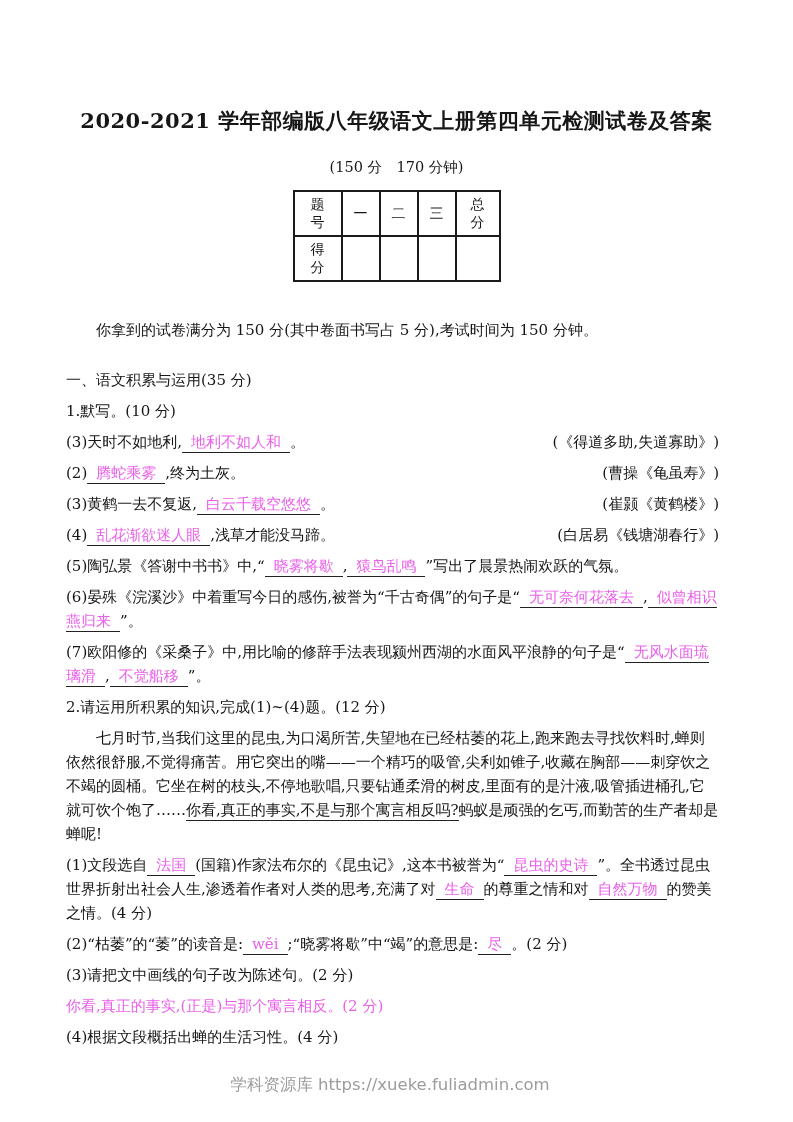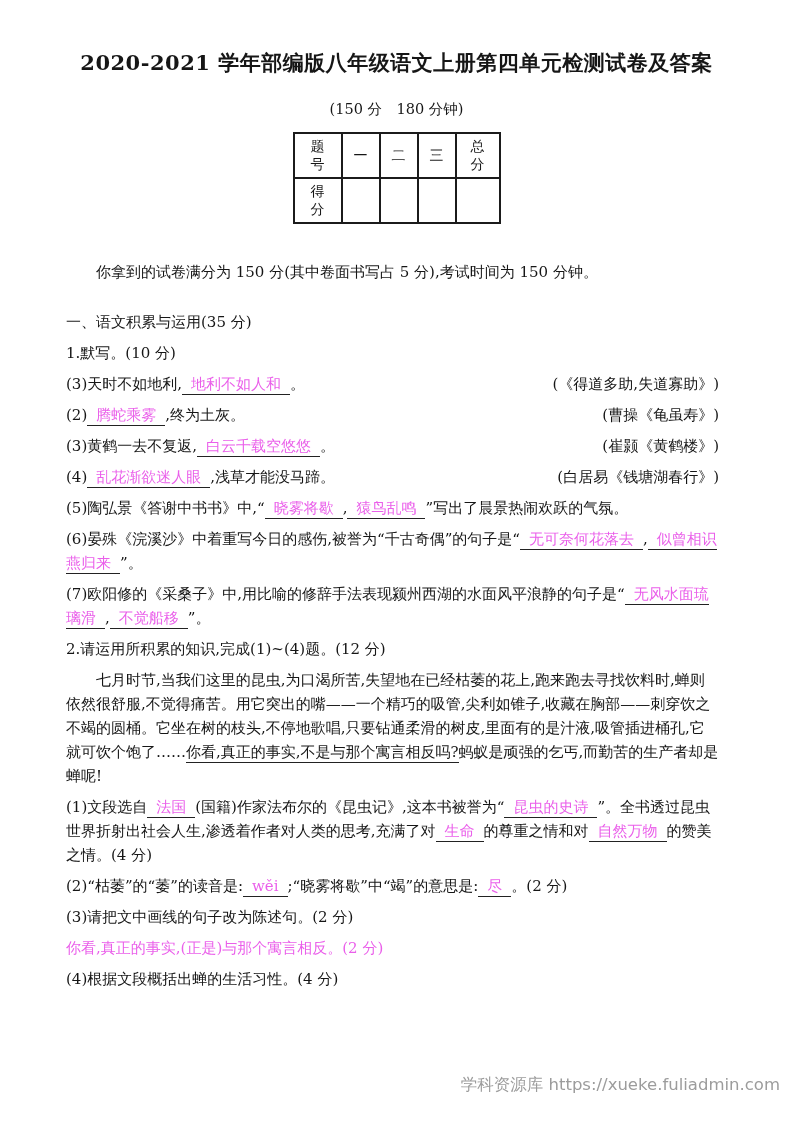--- a/index.html
+++ b/index.html
@@ -7,21 +7,21 @@
     --footer-color:#9c9c9c;
     --ink:#161616;
   }
   *{box-sizing:border-box;}
   html,body{margin:0;padding:0;}
   body{
     width:793px;height:1122px;overflow:hidden;background:#ffffff;
     font-family:"DejaVu Serif","Liberation Serif",serif;
     color:var(--ink);position:relative;
   }
-  .page{padding:49px 66px 0 66px;}
+  .page{padding:107px 66px 0 66px;}
   .title{
     text-align:center;font-size:21px;font-weight:bold;
     margin:0 0 23px 0;letter-spacing:.5px;
   }
   .subtitle{text-align:center;font-size:14.5px;margin:0 0 13px 0;white-space:pre;}
   table.score{margin:0 auto 36px auto;border-collapse:collapse;}
   table.score td{
     border:2px solid #1b1b1b;text-align:center;vertical-align:middle;
     font-size:14px;line-height:1.25;white-space:pre-line;
     width:38px;height:45px;padding:2px 4px;
@@ -38,31 +38,31 @@
   .line.indent .segs{text-indent:2em;}
   .line.gap-top{margin-top:26px;}
   .line.pink{color:var(--answer-color);}
   .seg-answer{
     color:var(--answer-color);
     border-bottom:1.4px solid #222;
     padding:0 9px 1px 9px;
   }
   .seg-uline{border-bottom:1.4px solid #222;padding-bottom:1px;}
   .footer{
-    position:absolute;left:0;right:13px;bottom:26px;text-align:right;
+    position:absolute;left:0;right:13px;bottom:26px;text-align:center;
     font-family:"DejaVu Sans","Liberation Sans",sans-serif;
     font-size:16.5px;color:var(--footer-color);
   }
 </style>
 </head>
 <body>
 
 <div class="page">
   <h1 class="title">2020-2021 学年部编版八年级语文上册第四单元检测试卷及答案</h1>
-  <div class="subtitle">(150 分　180 分钟)</div>
+  <div class="subtitle">(150 分　170 分钟)</div>
   <table class="score">
     <tbody>
         <tr>
           <td>题
 号</td>
           <td>一</td>
           <td>二</td>
           <td>三</td>
           <td>总
 分</td>

